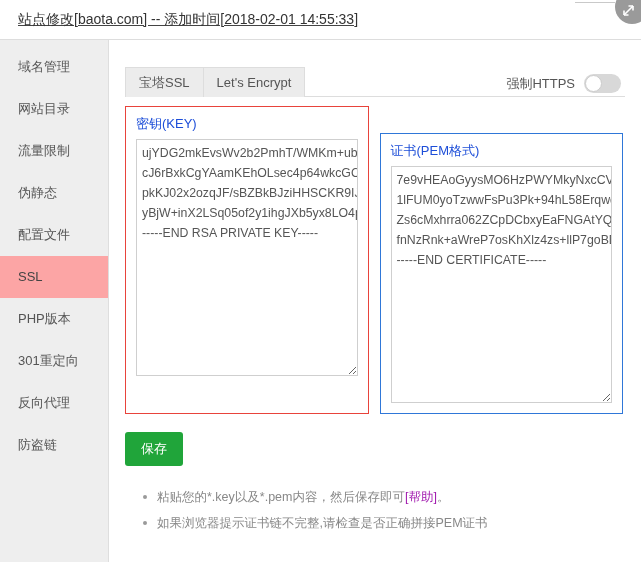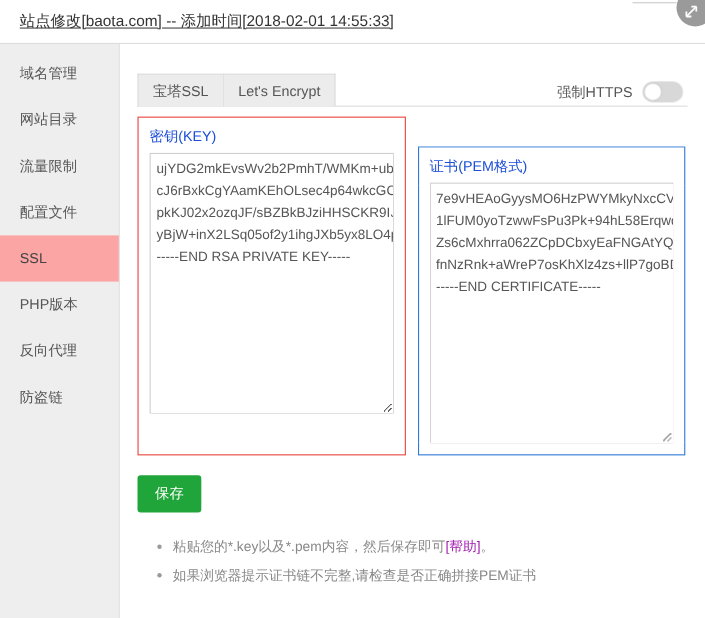--- a/index.html
+++ b/index.html
@@ -242,23 +242,25 @@
     </svg>
   </div>
 </div>
 
 <div class="shell">
 
   <div class="sidebar">
     <div class="side-item">域名管理</div>
     <div class="side-item">网站目录</div>
     <div class="side-item">流量限制</div>
+    <div class="side-item">伪静态</div>
     <div class="side-item">配置文件</div>
     <div class="side-item active">SSL</div>
     <div class="side-item">PHP版本</div>
+    <div class="side-item">301重定向</div>
     <div class="side-item">反向代理</div>
     <div class="side-item">防盗链</div>
   </div>
 
   <div class="content">
 
     
     <div class="tabrow">
       <div class="tab">宝塔SSL</div>
       <div class="tab">Let's Encrypt</div>

